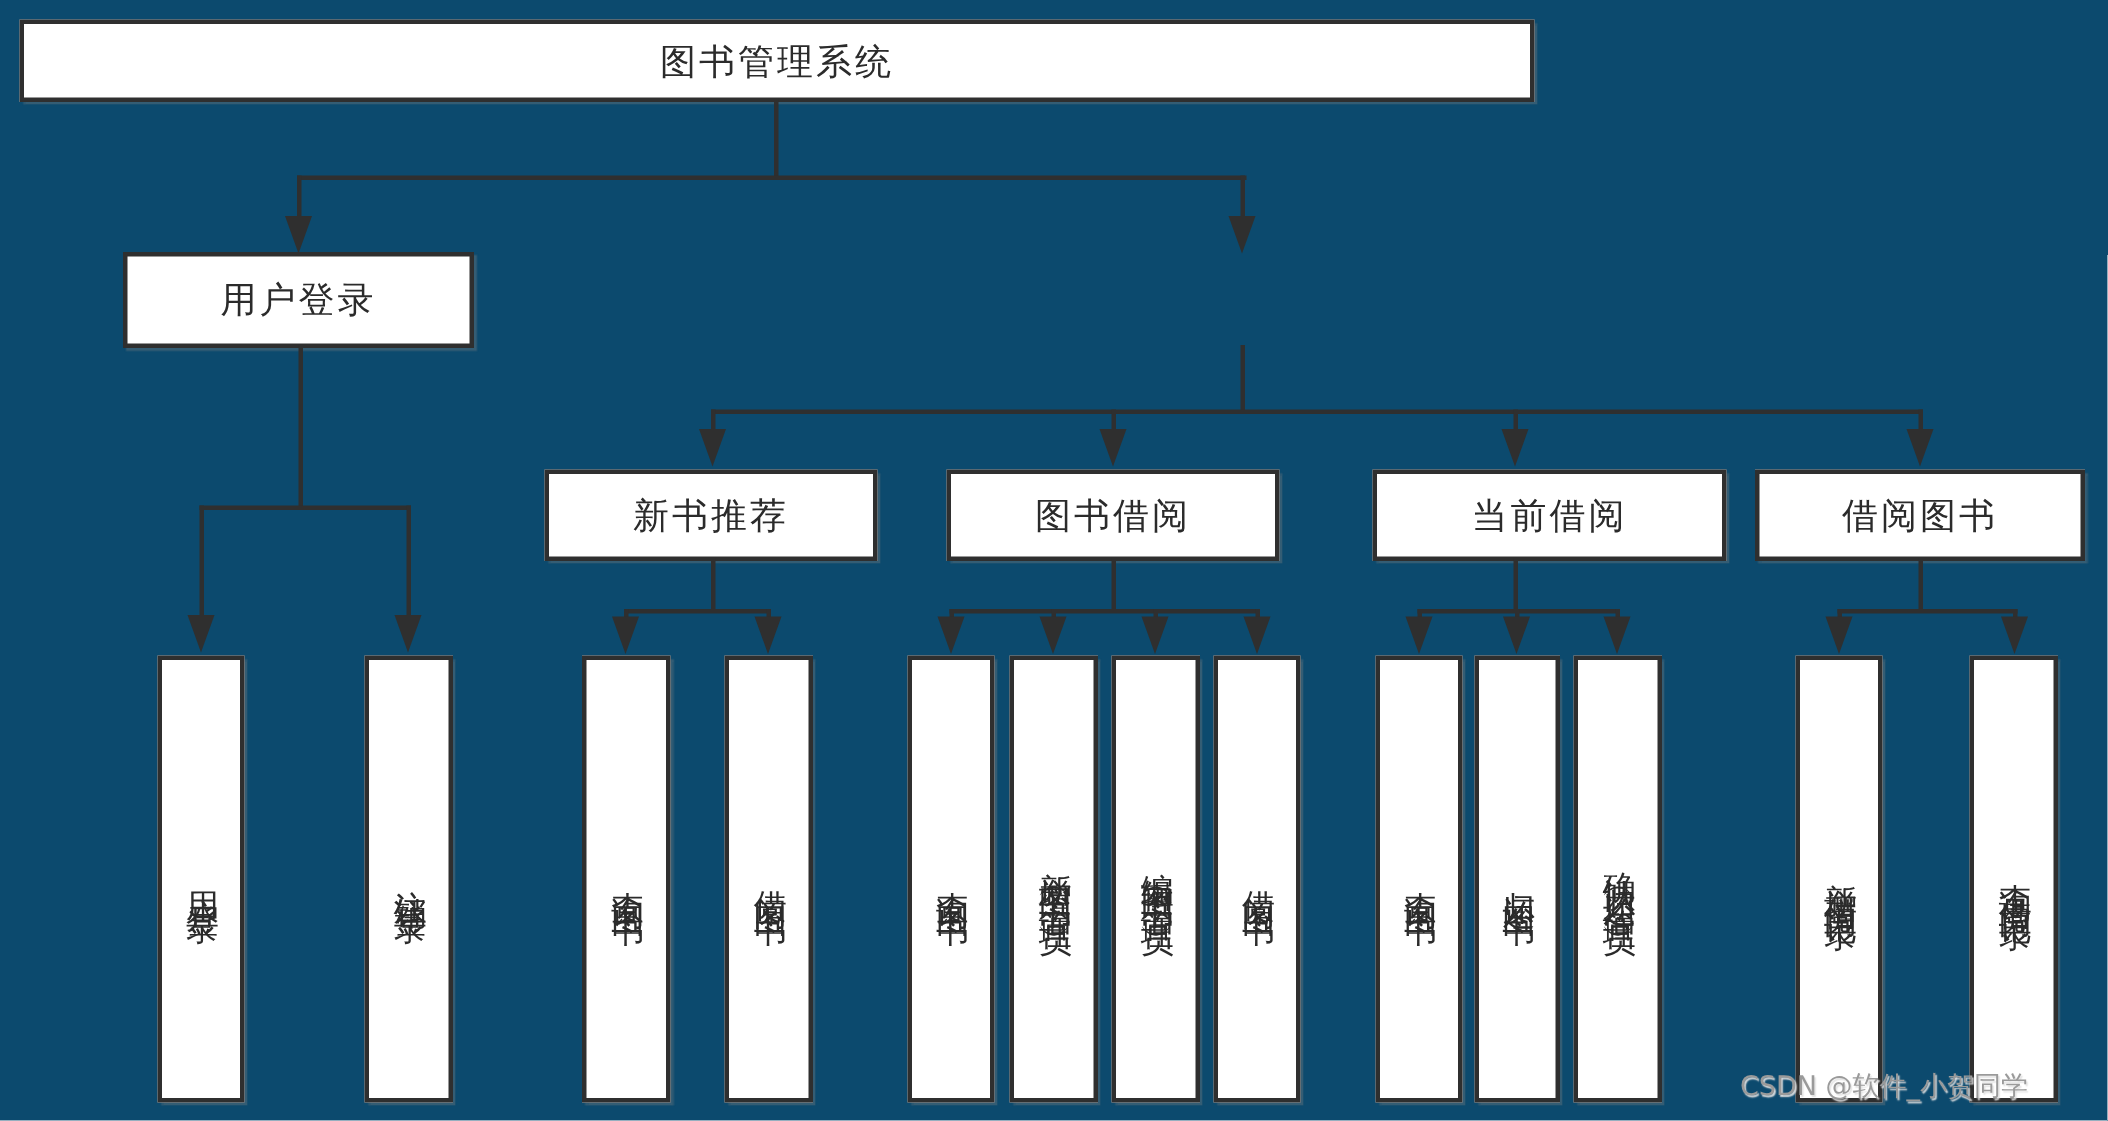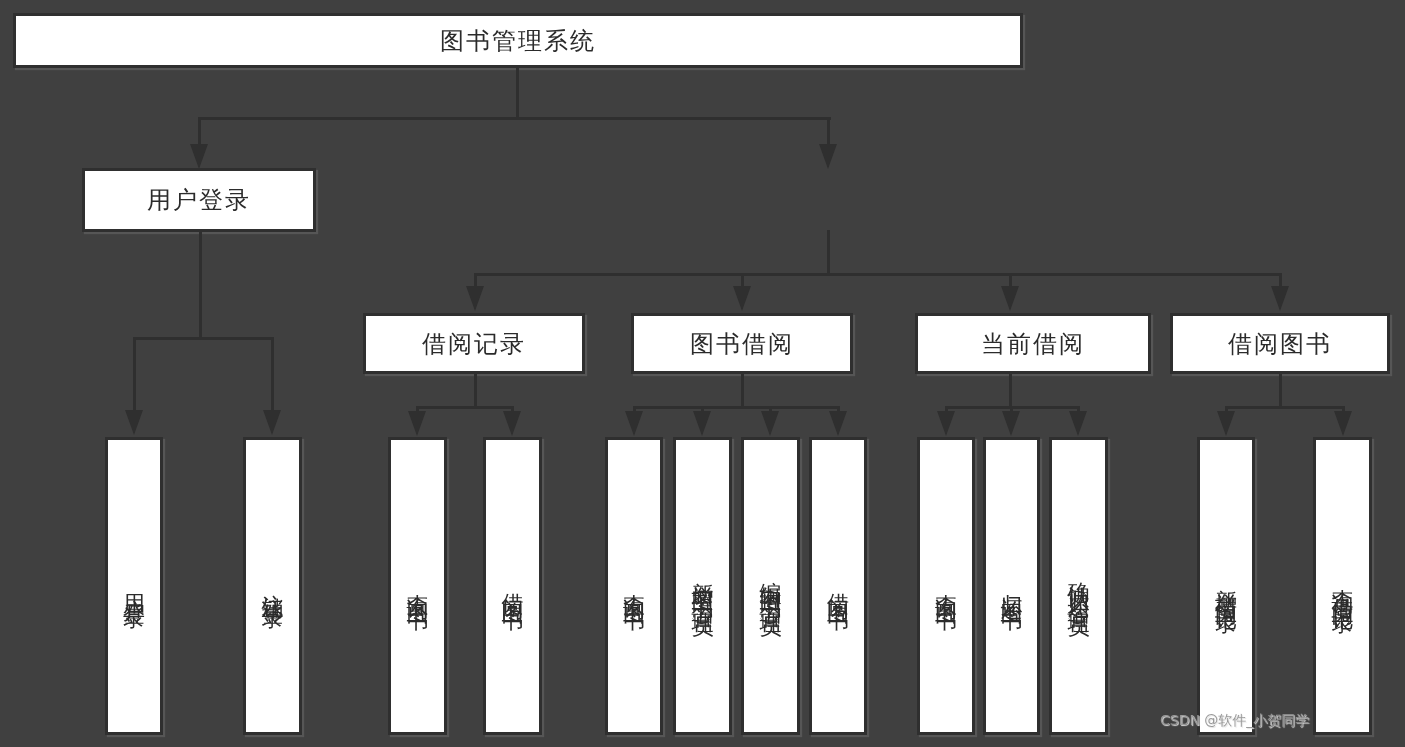--- a/index.html
+++ b/index.html
@@ -1,33 +1,33 @@
 <!DOCTYPE html>
 <html><head>
 <meta charset="utf-8">
 <style>
   html,body{margin:0;padding:0;background:#ffffff;}
   .canvas{
-    position:relative;width:1405px;height:747px;background:#404040;overflow:hidden;
+    position:relative;width:1405px;height:747px;background:#0c4a6e;overflow:hidden;
     font-family:"DejaVu Sans","Liberation Sans",sans-serif;color:#2b2b2b;
   }
   .box{
     position:absolute;box-sizing:border-box;background:#ffffff;
     border:3px solid #2f2f2f;display:flex;align-items:center;justify-content:center;
     box-shadow:2px 2px 1px rgba(130,130,130,.35);
   }
   .hlabel{font-size:24px;letter-spacing:2px;white-space:nowrap;}
   .vlabel{writing-mode:vertical-rl;font-size:22px;letter-spacing:5px;line-height:1;}
   .ln{position:absolute;background:#2f2f2f;}
   .ah{position:absolute;width:0;height:0;
       border-left:9px solid transparent;border-right:9px solid transparent;
       border-top:25px solid #2f2f2f;}
   .watermark{
     position:absolute;left:1160px;top:712px;width:245px;z-index:10;
-    font-size:14px;color:#9a9a9a;text-shadow:1px 1px 1px #e0e0e0;white-space:nowrap;
+    font-size:18px;color:#9a9a9a;text-shadow:1px 1px 1px #e0e0e0;white-space:nowrap;
   }
 </style>
 </head>
 <body>
 
 <div class="canvas">
 
   <div class="box" style="left:13px;top:13px;width:1010px;height:55px">
     <span class="hlabel">图书管理系统</span>
   </div>
@@ -55,21 +55,21 @@
   <div class="ln" style="left:474px;top:273px;width:3px;height:16px"></div>
   <div class="ah" style="left:466px;top:286px"></div>
   <div class="ln" style="left:741px;top:273px;width:3px;height:16px"></div>
   <div class="ah" style="left:733px;top:286px"></div>
   <div class="ln" style="left:1009px;top:273px;width:3px;height:16px"></div>
   <div class="ah" style="left:1001px;top:286px"></div>
   <div class="ln" style="left:1279px;top:273px;width:3px;height:16px"></div>
   <div class="ah" style="left:1271px;top:286px"></div>
 
   <div class="box" style="left:363px;top:313px;width:222px;height:61px">
-    <span class="hlabel">借阅记录</span>
+    <span class="hlabel">新书推荐</span>
   </div>
   <div class="box" style="left:631px;top:313px;width:222px;height:61px">
     <span class="hlabel">图书借阅</span>
   </div>
   <div class="box" style="left:915px;top:313px;width:236px;height:61px">
     <span class="hlabel">当前借阅</span>
   </div>
   <div class="box" style="left:1170px;top:313px;width:220px;height:61px">
     <span class="hlabel">借阅图书</span>
   </div>

